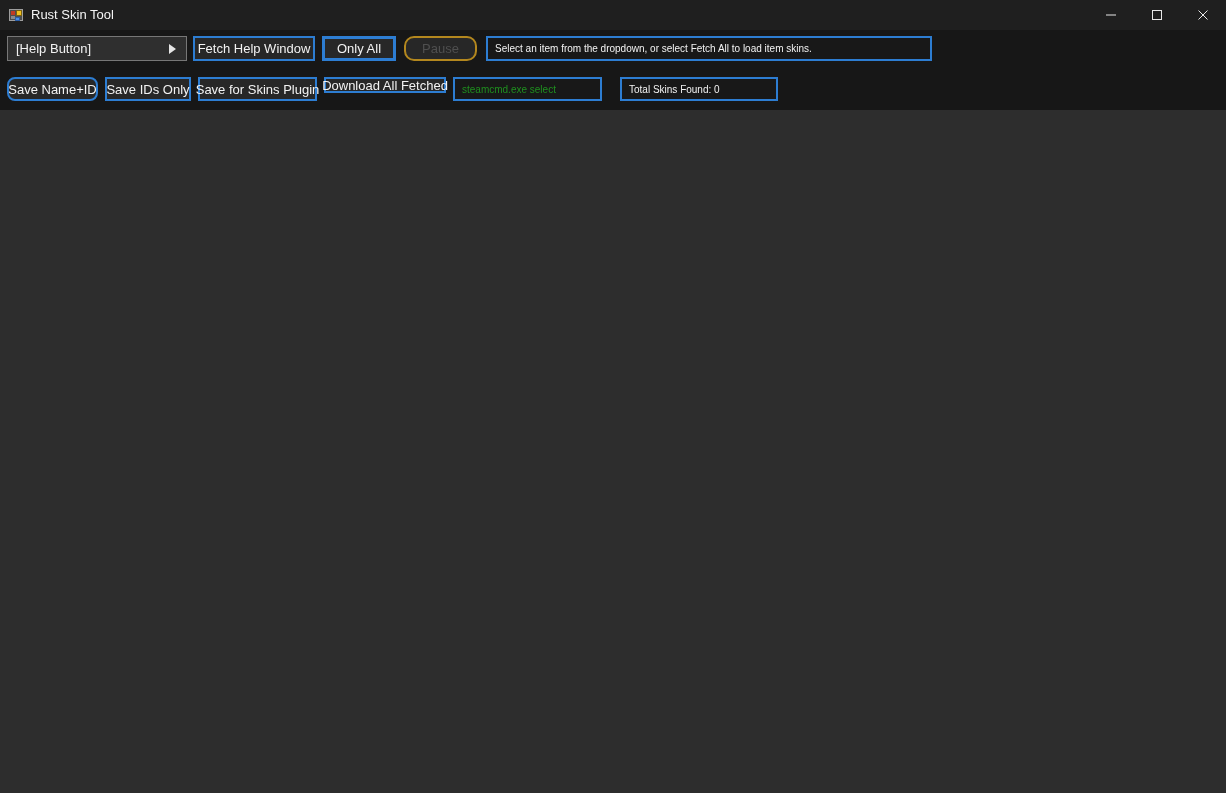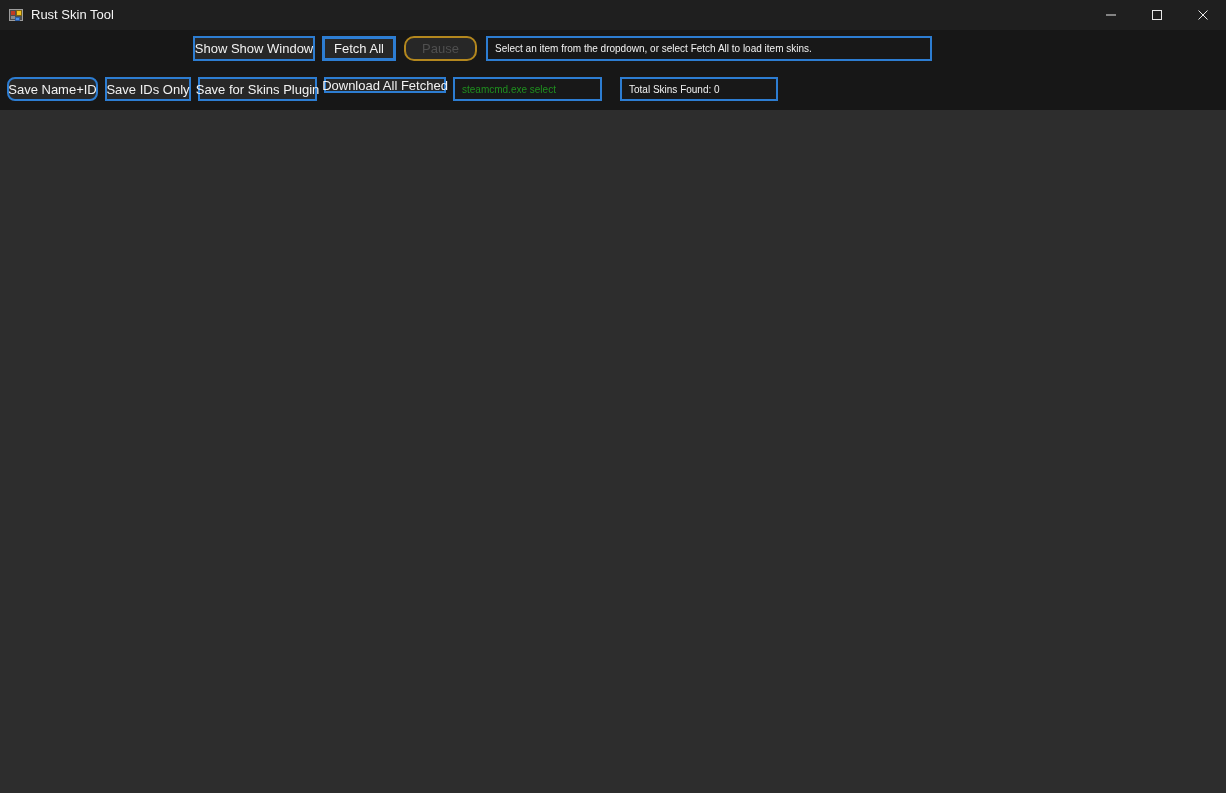--- a/index.html
+++ b/index.html
@@ -106,24 +106,28 @@
       <svg width="12" height="12" viewBox="0 0 12 12">
           <line x1="1.5" y1="1.5" x2="10.5" y2="10.5" stroke="#e8e8e8" stroke-width="1"></line>
           <line x1="10.5" y1="1.5" x2="1.5" y2="10.5" stroke="#e8e8e8" stroke-width="1"></line>
         </svg>
     </span>
   </div>
 </div>
 
 <div class="toolbar">
 
+  <div class="combo" style="left:7px;top:6px;width:180px;height:25px;">
+    <span>[Help Button]</span>
+    <span class="combo-arrow"></span>
+  </div>
 
-  <div class="btn" style="left:193px;top:6px;width:122px;height:25px;">Show Show Window</div>
+  <div class="btn" style="left:193px;top:6px;width:122px;height:25px;">Fetch Help Window</div>
 
-  <div class="btn focused" style="left:322px;top:6px;width:74px;height:25px;">Fetch All</div>
+  <div class="btn focused" style="left:322px;top:6px;width:74px;height:25px;">Only All</div>
 
   <div class="btn disabled" style="left:404px;top:6px;width:73px;height:25px;border-radius:10px;">Pause</div>
 
   <div class="txtbox" style="left:486px;top:6px;width:446px;height:25px;">Select an item from the dropdown, or select Fetch All to load item skins.</div>
 
   <div class="btn" style="left:7px;top:47px;width:91px;height:24px;border-radius:8px;">Save Name+ID</div>
 
   <div class="btn" style="left:105px;top:47px;width:86px;height:24px;">Save IDs Only</div>
 
   <div class="btn" style="left:198px;top:47px;width:119px;height:24px;">Save for Skins Plugin</div>

